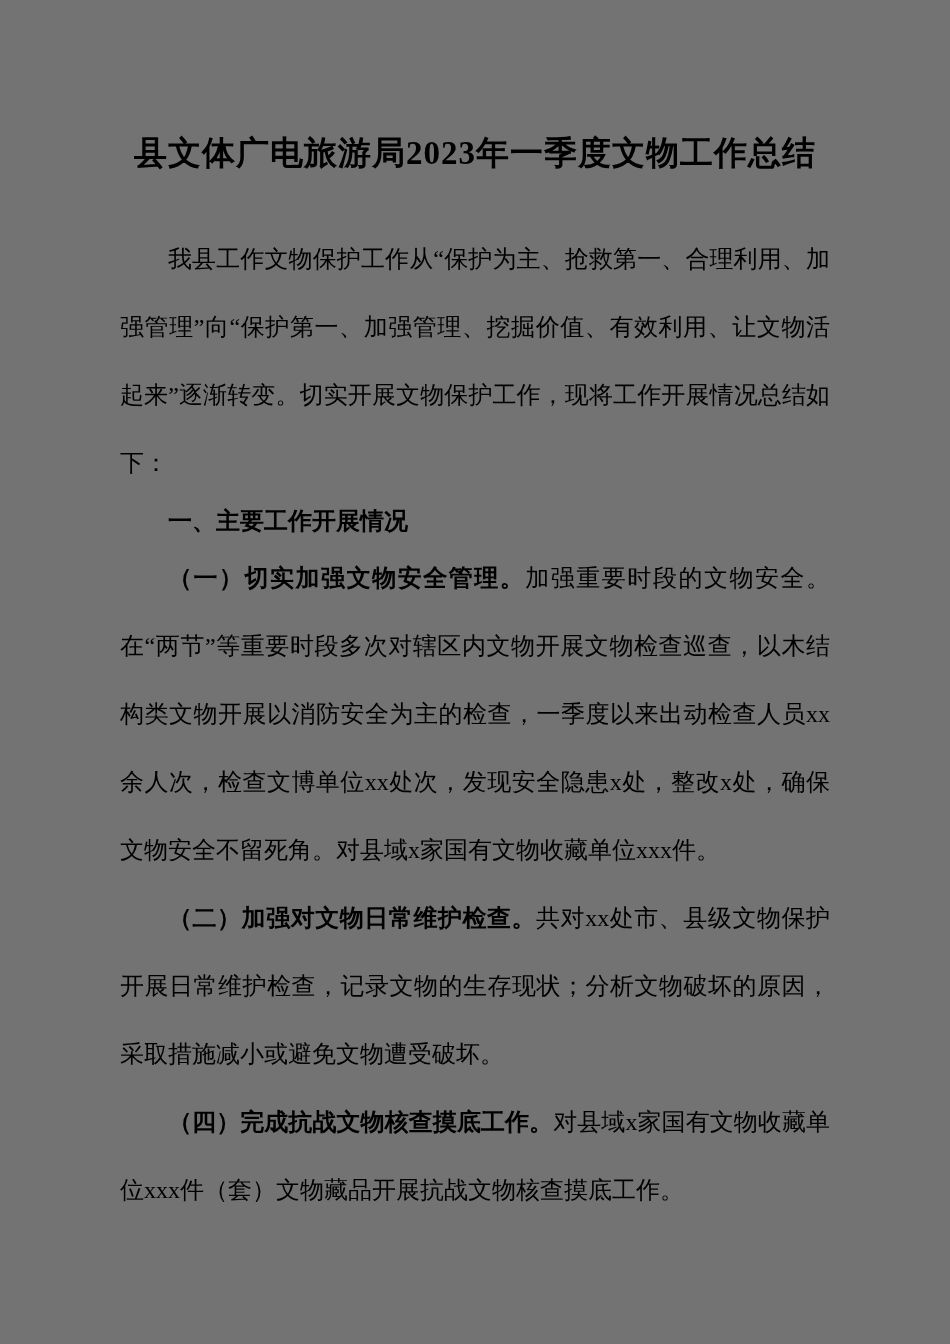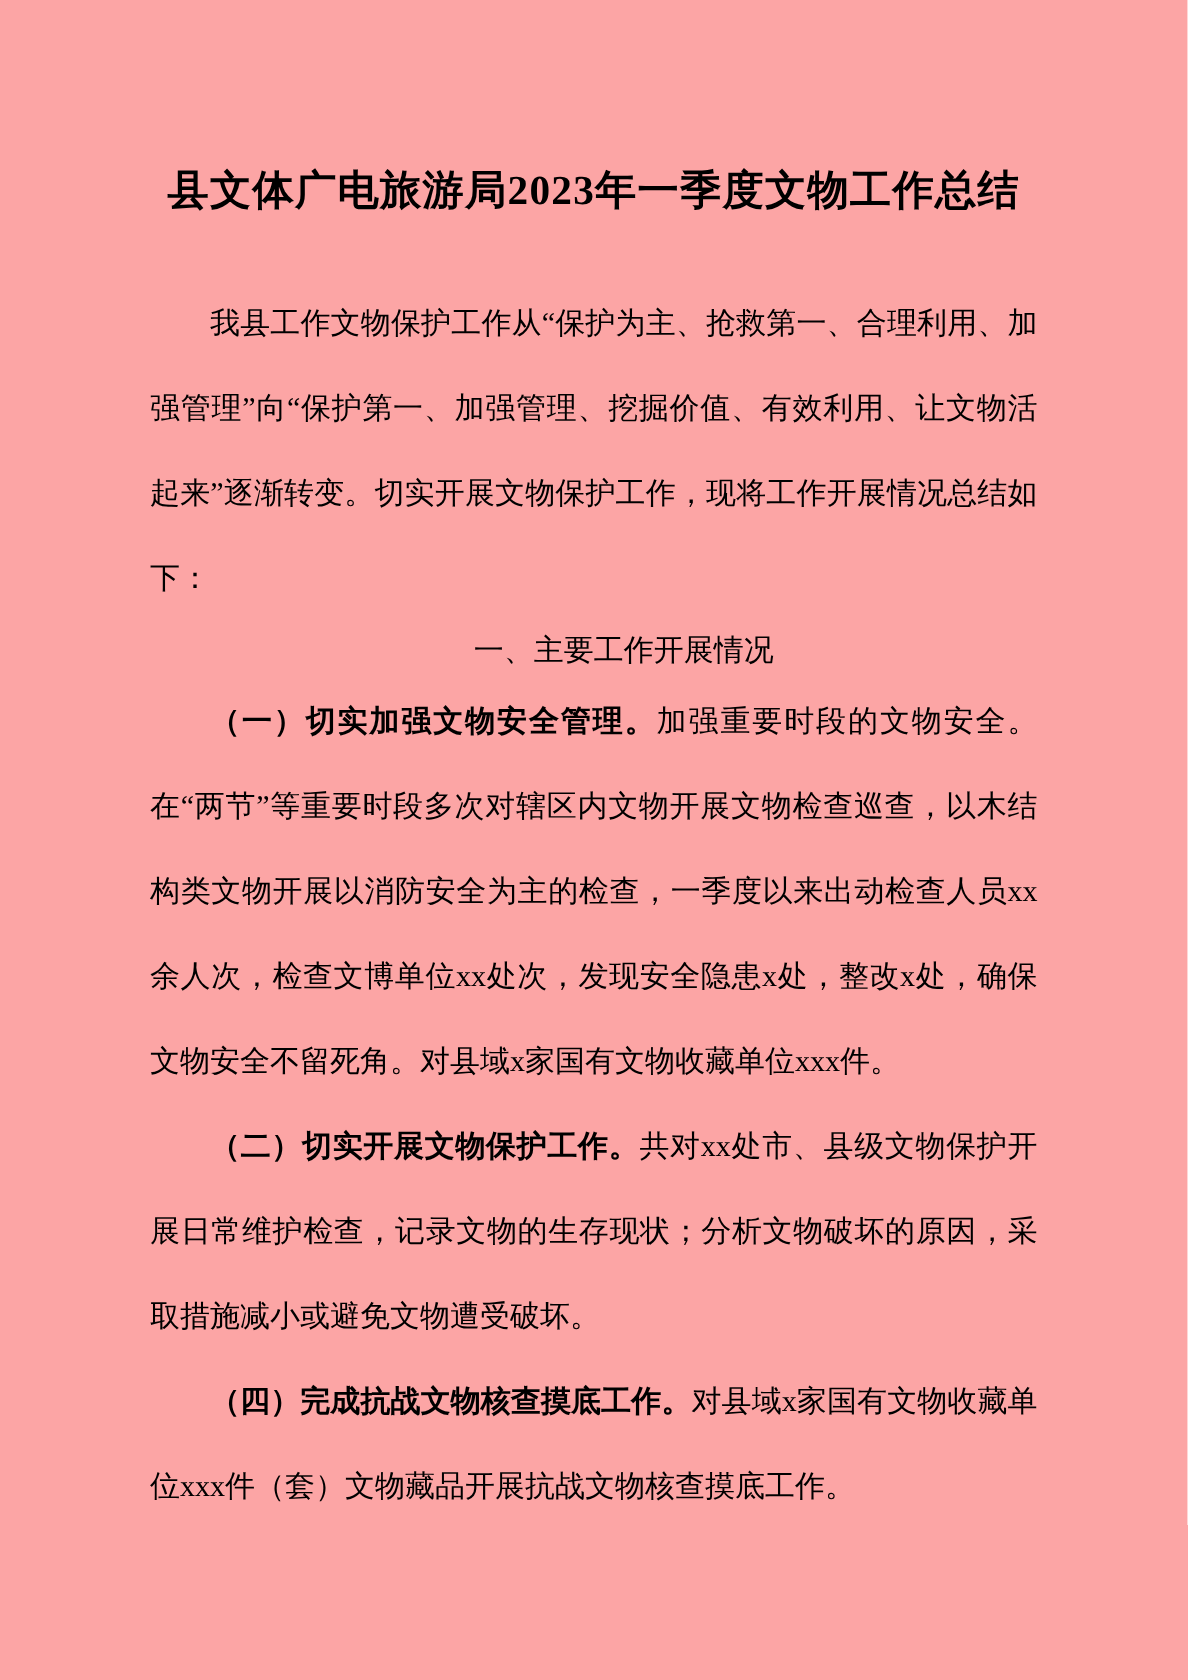--- a/index.html
+++ b/index.html
@@ -5,21 +5,21 @@
   html, body {
     margin: 0;
     padding: 0;
     background: #ffffff;
   }
   .page {
     position: relative;
     width: 950px;
     min-height: 1344px;
     margin: 0 auto;
-    background: #fca5a5;
+    background: #737373;
     box-sizing: border-box;
     padding: 128px 120px 80px 120px;
     color: #000000;
     font-family: "Liberation Serif", "DejaVu Serif", serif;
   }
   .doc-title {
     margin: 0 0 46px 0;
     font-size: 33px;
     font-weight: bold;
     line-height: 1.55;
@@ -33,39 +33,38 @@
     line-height: 68px;
     text-indent: 2em;
     text-align: justify;
     word-break: break-all;
   }
   .section-heading {
     margin: 0;
     font-size: 24px;
     line-height: 47px;
     text-indent: 2em;
-    font-weight: normal;
+    font-weight: bold;
     font-family: "Liberation Sans", "DejaVu Sans", sans-serif;
-    text-align: center;
   }
   .lead {
     font-weight: bold;
   }
 </style>
 </head>
 <body>
 
 <div class="page">
 
   <h1 class="doc-title">县文体广电旅游局2023年一季度文物工作总结</h1>
 
   <p class="para">我县工作文物保护工作从“保护为主、抢救第一、合理利用、加强管理”向“保护第一、加强管理、挖掘价值、有效利用、让文物活起来”逐渐转变。切实开展文物保护工作，现将工作开展情况总结如下：</p>
 
   <h2 class="section-heading">一、主要工作开展情况</h2>
 
   <p class="para"><span class="lead">（一）切实加强文物安全管理。</span><span>加强重要时段的文物安全。在“两节”等重要时段多次对辖区内文物开展文物检查巡查，以木结构类文物开展以消防安全为主的检查，一季度以来出动检查人员xx余人次，检查文博单位xx处次，发现安全隐患x处，整改x处，确保文物安全不留死角。对县域x家国有文物收藏单位xxx件。</span></p>
 
-  <p class="para"><span class="lead">（二）切实开展文物保护工作。</span><span>共对xx处市、县级文物保护开展日常维护检查，记录文物的生存现状；分析文物破坏的原因，采取措施减小或避免文物遭受破坏。</span></p>
+  <p class="para"><span class="lead">（二）加强对文物日常维护检查。</span><span>共对xx处市、县级文物保护开展日常维护检查，记录文物的生存现状；分析文物破坏的原因，采取措施减小或避免文物遭受破坏。</span></p>
 
 
   <p class="para"><span class="lead">（四）完成抗战文物核查摸底工作。</span><span>对县域x家国有文物收藏单位xxx件（套）文物藏品开展抗战文物核查摸底工作。</span></p>
 
 </div>
 
 </body></html>

